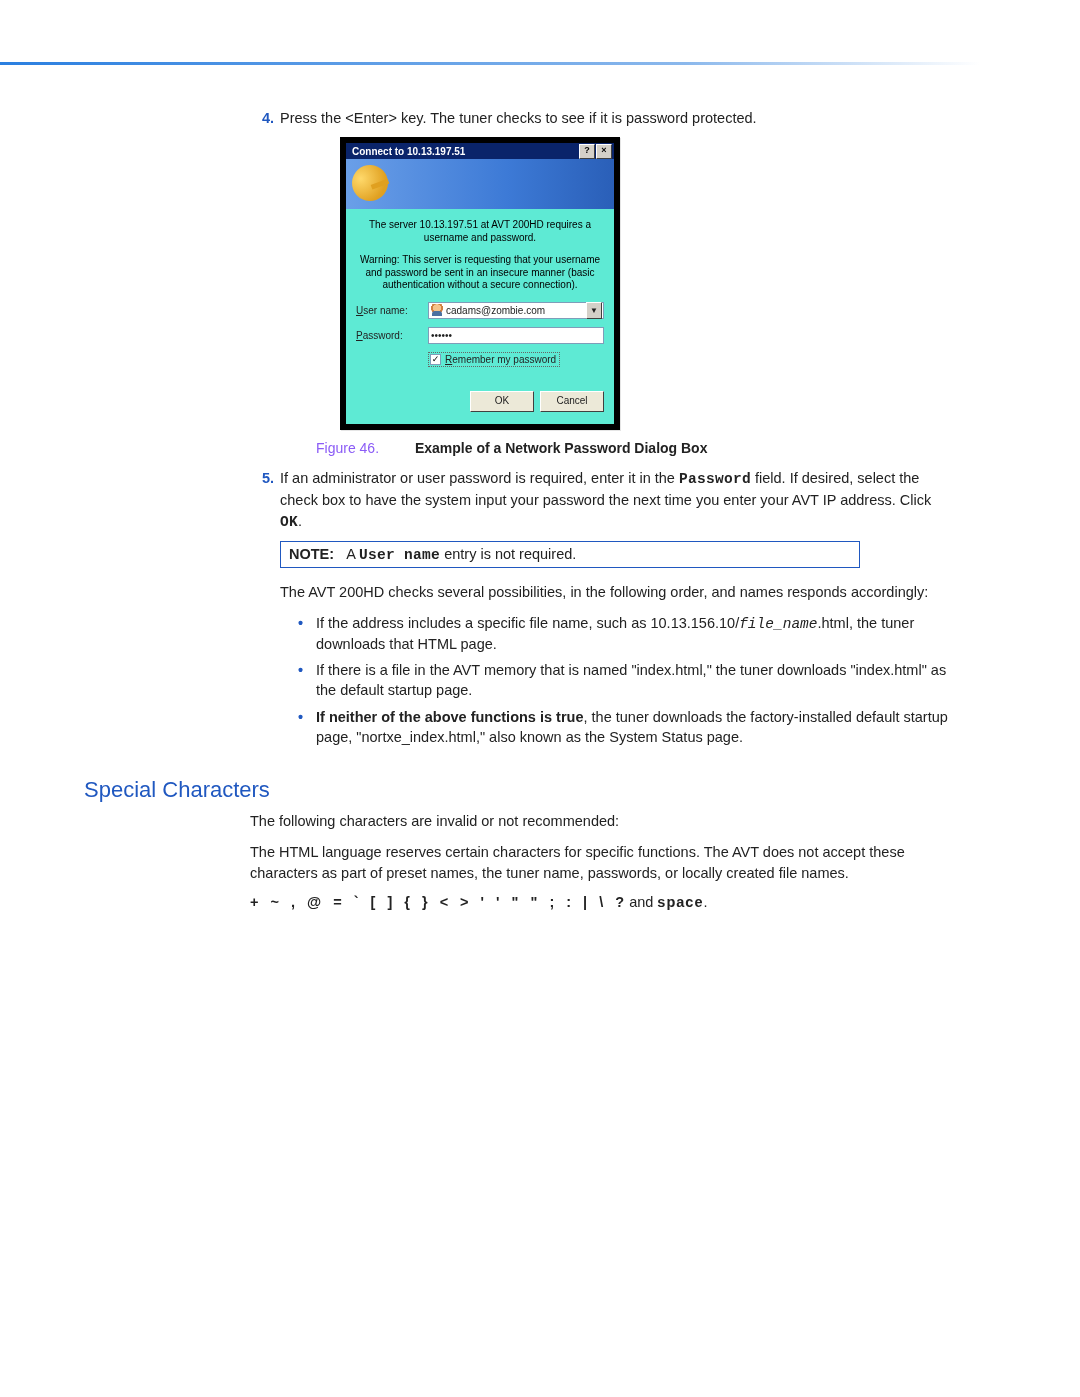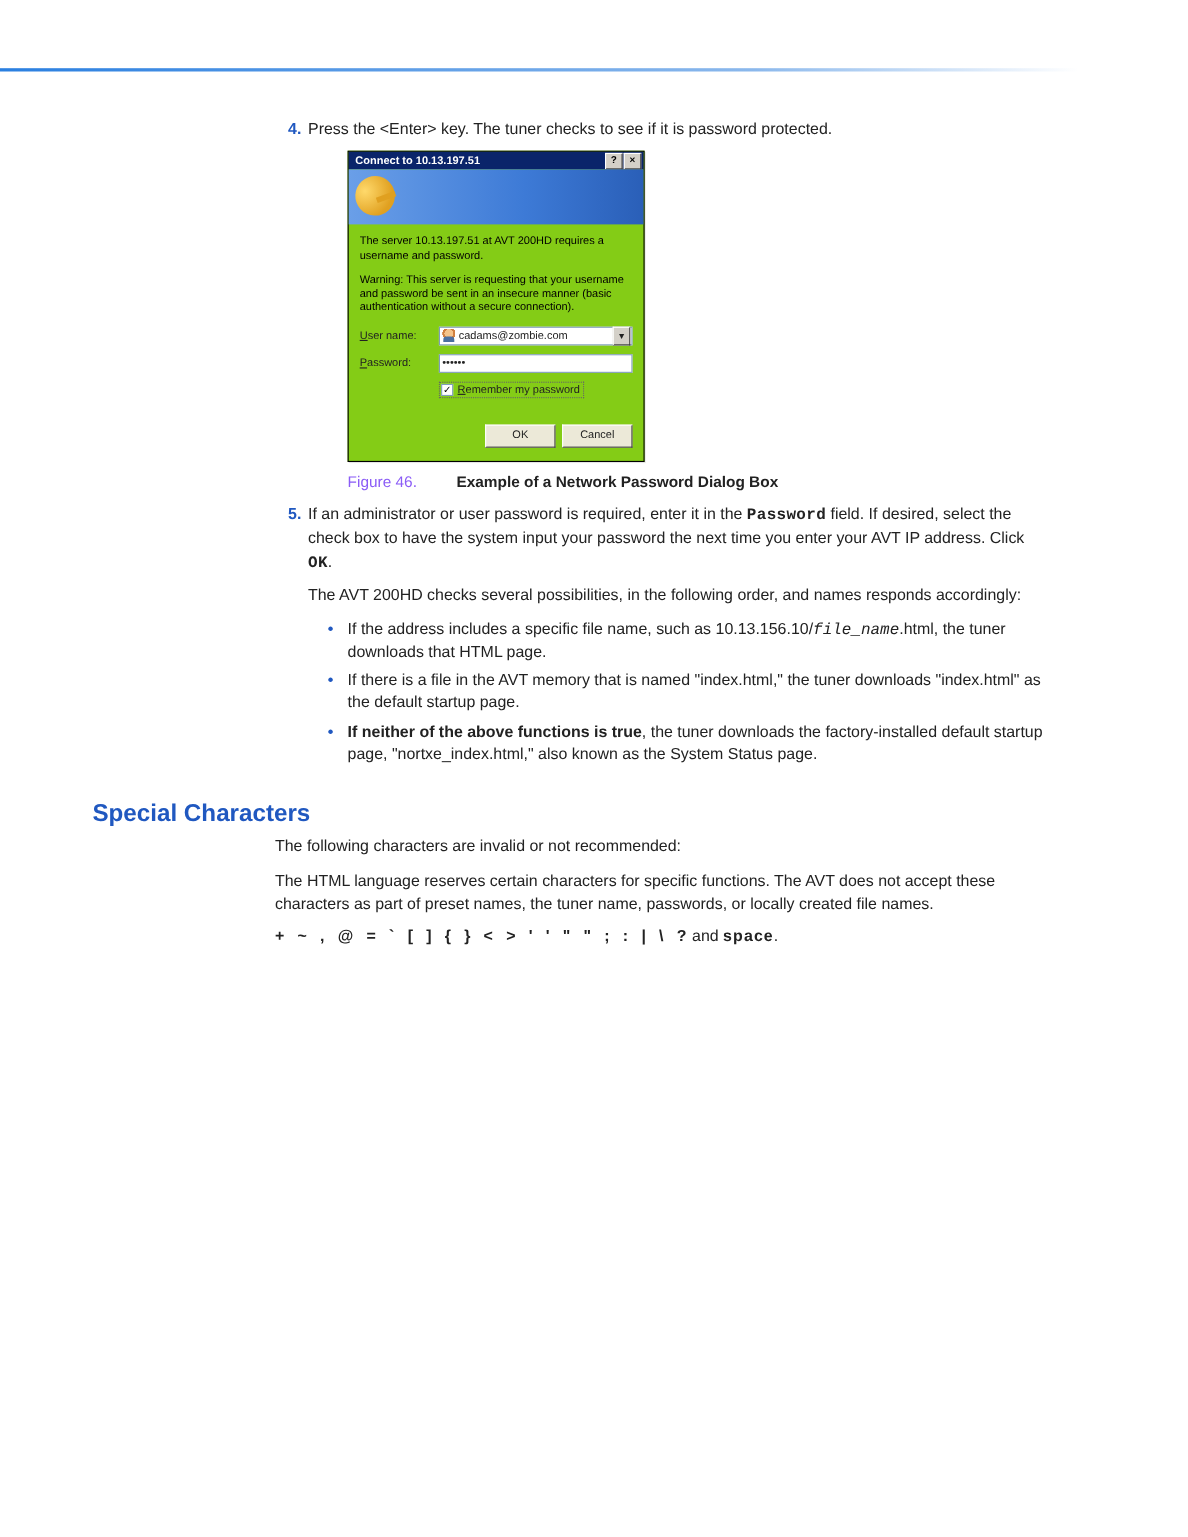--- a/index.html
+++ b/index.html
@@ -63,25 +63,26 @@
     color: #2058c0;
     font-weight: bold;
   }
   .fig-wrap {
     padding-left: 232px;
     margin: 8px 0 6px 0;
   }
   
   .dlg {
     width: 268px;
-    background: #84cc16;
-    border: 1px solid #000000;
+    background: #5eead4;
+    border: 6px solid #000000;
     font-family: Tahoma, Arial, sans-serif;
     font-size: 10px;
     box-shadow: 1px 1px 0 rgba(0,0,0,.1);
+    margin-left: 24px;
   }
   .dlg-title {
     height: 16px;
     background: #0a246a;
     color: #fff;
     font-weight: bold;
     font-size: 10px;
     display: flex;
     align-items: center;
     justify-content: space-between;
@@ -126,20 +127,21 @@
     background:#e0a020;
   }
   .dlg-body {
     padding: 10px 10px 12px 10px;
   }
   .dlg-p {
     font-size: 10px;
     color: #000;
     margin-bottom: 10px;
     line-height: 1.25;
+    text-align: center;
   }
   .dlg-row {
     display: flex;
     align-items: center;
     margin-bottom: 8px;
   }
   .dlg-label {
     width: 72px;
     font-size: 10px;
   }
@@ -238,21 +240,21 @@
     margin-left: 196px;
     width: 562px;
     border: 1px solid #2058c0;
     padding: 4px 8px;
     margin-bottom: 14px;
     font-size: 14.5px;
   }
   .note-box b.note { font-weight: bold; }
   .sec-head {
     color: #2058c0;
-    font-weight: bold;
+    font-weight: normal;
     font-size: 22px;
     margin: 30px 0 8px 0;
   }
   .sc-para {
     padding-left: 166px;
     line-height: 1.45;
     margin-bottom: 10px;
   }
   .sc-chars {
     padding-left: 166px;
@@ -335,20 +337,23 @@
       <span class="figtxt">Example of a Network Password Dialog Box</span>
     </div>
 
     <div class="ol-item">
       <span class="ol-num">5.</span>
       <span>
         <span>If an administrator or user password is required, enter it in the </span><span class="mono">Password</span><span> field. If desired, select the check box to have the system input your password the next time you enter your AVT IP address. Click </span><span class="mono">OK</span><span>.</span>
       </span>
     </div>
 
+    <div class="note-box">
+      <b class="note">NOTE:</b>&nbsp;&nbsp;&nbsp;<span>A </span><span class="mono">User name</span><span> entry is not required.</span>
+    </div>
 
     <div class="para">The AVT 200HD checks several possibilities, in the following order, and names responds accordingly:</div>
 
     <div class="bl-list">
       <div class="bl-item">
         <span>If the address includes a specific file name, such as 10.13.156.10/</span><span class="mono-i">file_name</span><span>.html, the tuner downloads that HTML page.</span>
       </div>
       <div class="bl-item">If there is a file in the AVT memory that is named "index.html," the tuner downloads "index.html" as the default startup page.</div>
       <div class="bl-item">
         <b>If neither of the above functions is true</b><span>, the tuner downloads the factory-installed default startup page, "nortxe_index.html," also known as the System Status page.</span>

